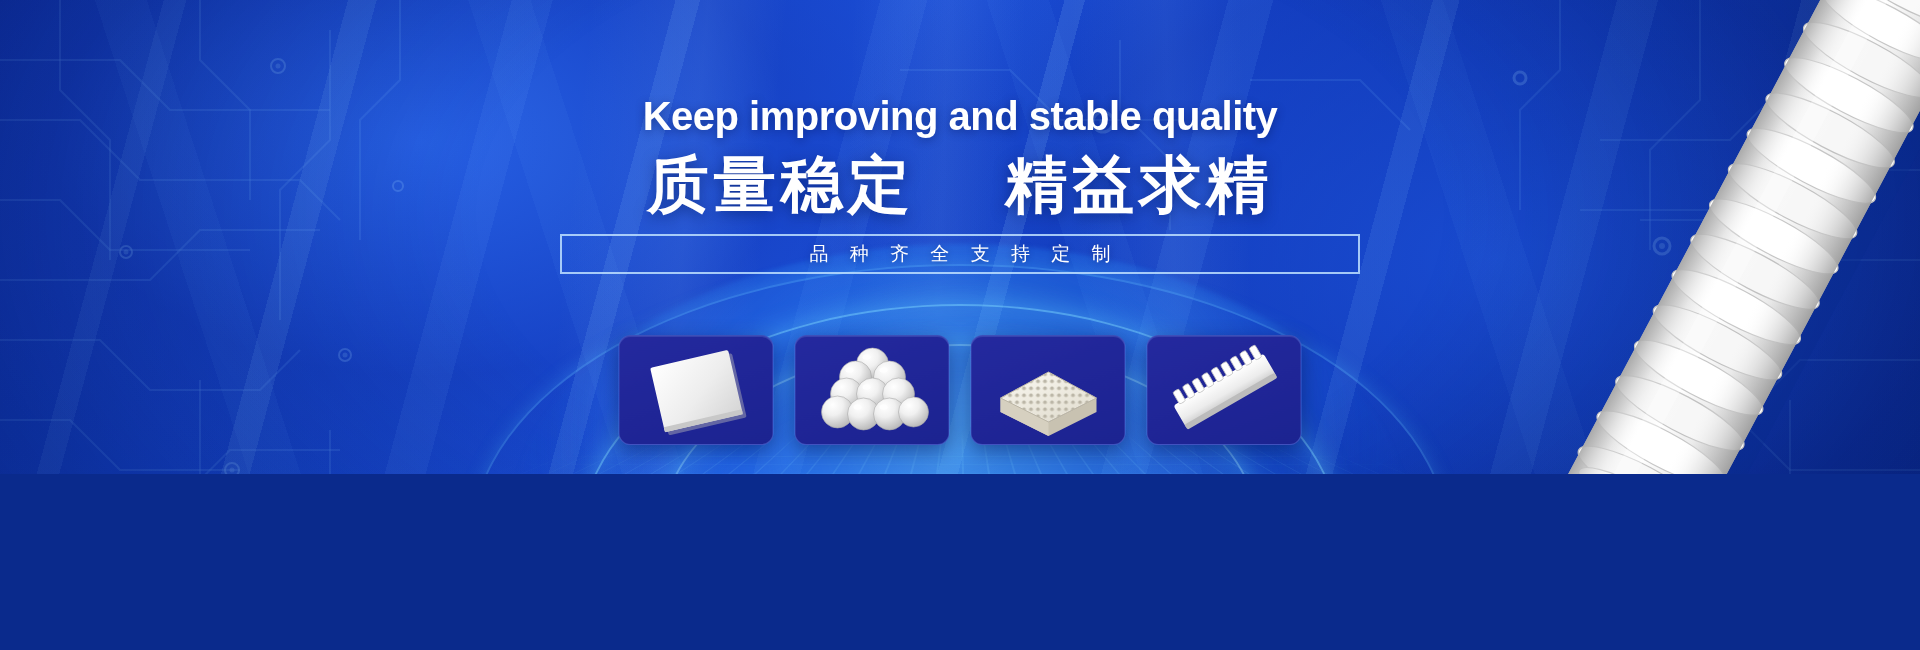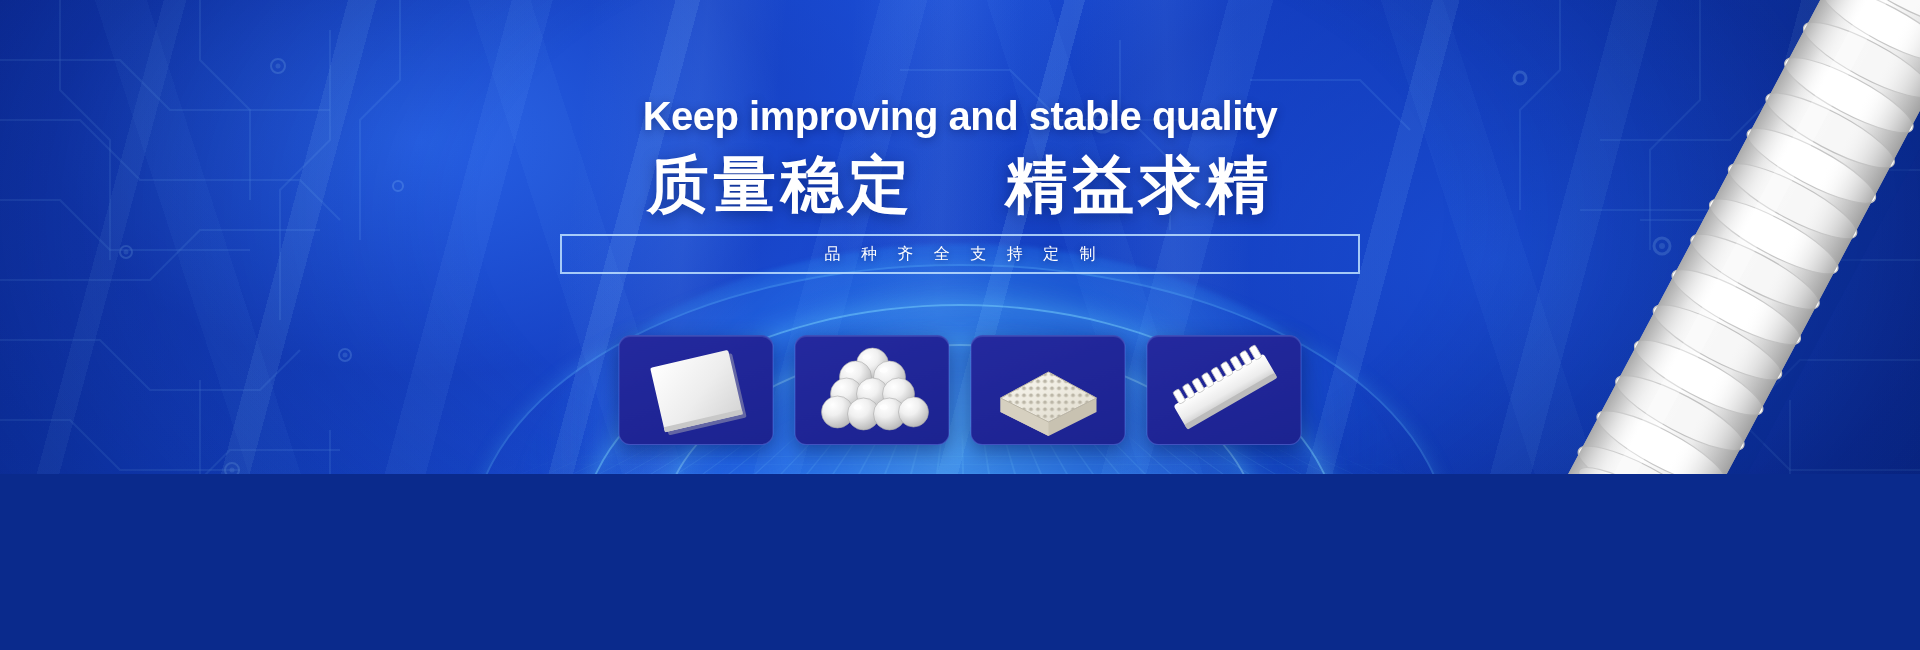--- a/index.html
+++ b/index.html
@@ -137,21 +137,21 @@
     transform: translateX(-50%);
     width: 800px;
     height: 40px;
     border: 2px solid rgba(190,225,255,0.85);
     display: flex;
     align-items: center;
     justify-content: center;
   }
   .subtitle-text {
     color: #ffffff;
-    font-size: 16px;
+    font-size: 19px;
     font-weight: 400;
     letter-spacing: 8px;
     text-indent: 8px;
     white-space: nowrap;
     text-shadow: 0 1px 6px rgba(0,20,80,0.4);
   }
 
   
   .cards {
     position: absolute;

